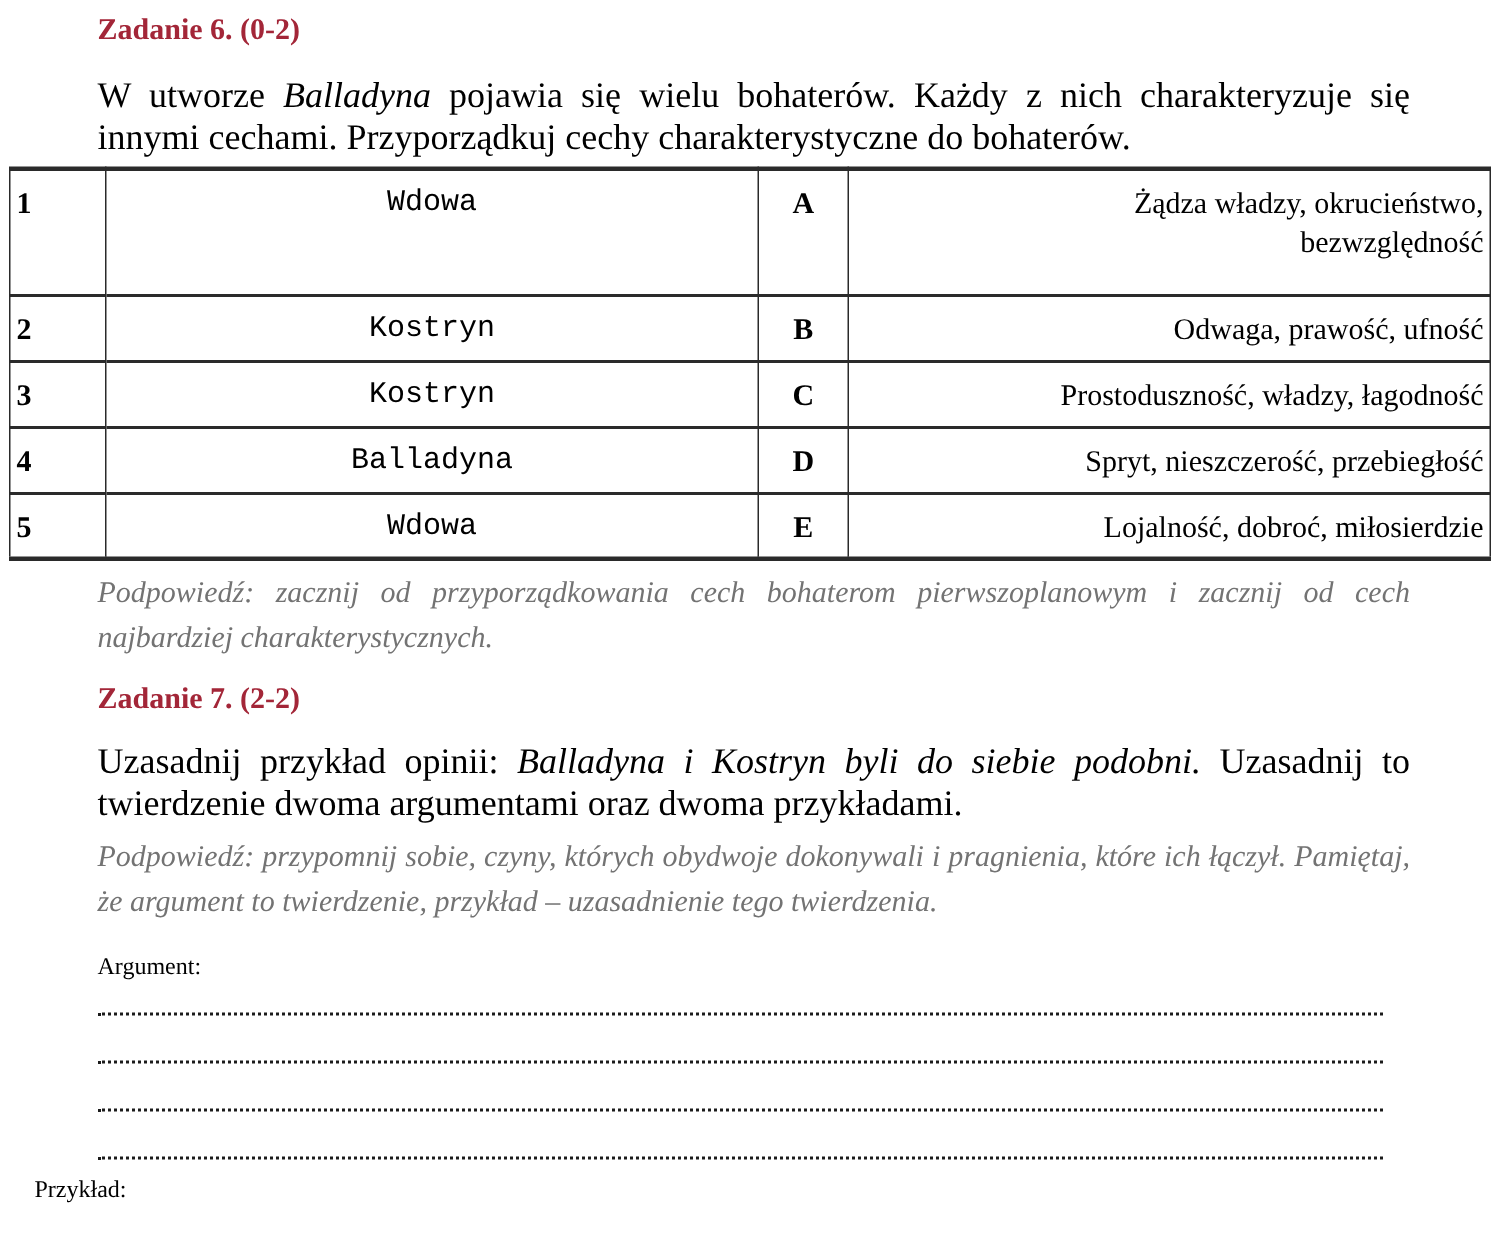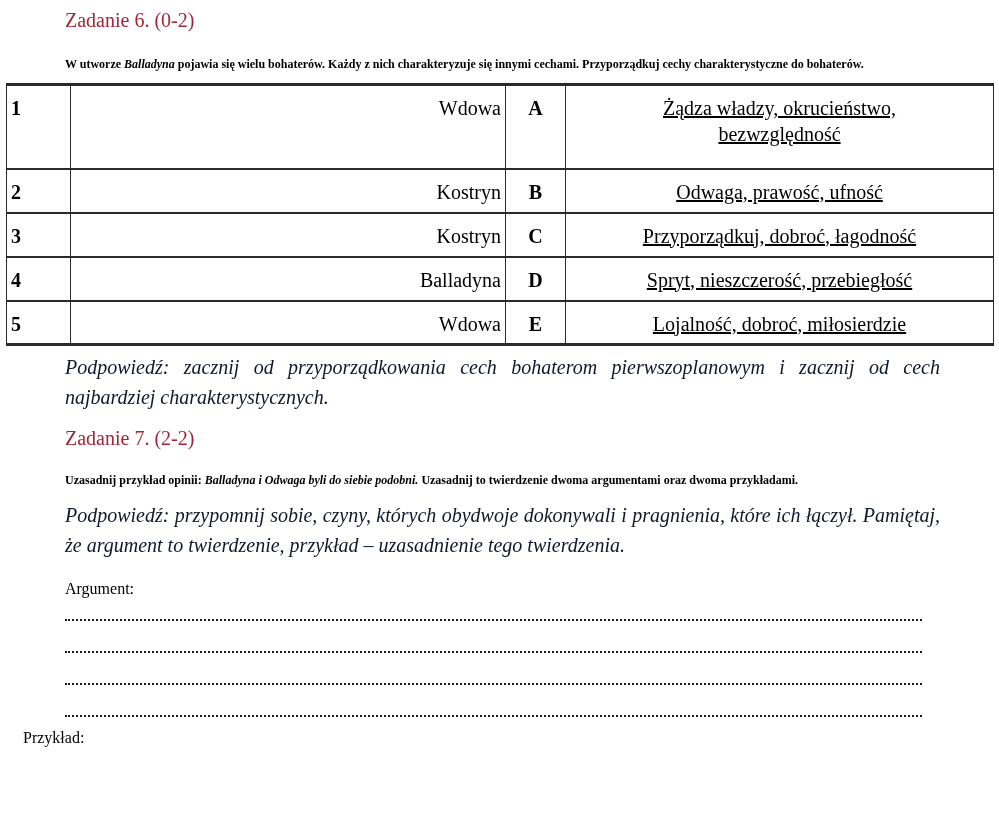--- a/index.html
+++ b/index.html
@@ -5,36 +5,36 @@
   html, body { margin: 0; padding: 0; }
   body {
     width: 999px; height: 823px;
     background: #ffffff;
     color: #000000;
     font-family: "Liberation Serif", "DejaVu Serif", serif;
     overflow: hidden;
   }
   .heading {
     color: #a32638;
-    font-weight: normal;
+    font-weight: bold;
     font-size: 20px;
     line-height: 24px;
     margin: 8px 59px 0 65px;
   }
   .heading.t7 { margin-top: 14px; }
   .para {
-    font-weight: bold;
-    font-size: 12px;
+    font-weight: normal;
+    font-size: 24px;
     line-height: 28px;
     text-align: justify;
     margin: 18px 59px 0 65px;
   }
   .para.t7 { margin-top: 16px; }
   .hint {
-    color: #0f172a;
+    color: #737373;
     font-style: italic;
     font-size: 20px;
     line-height: 30px;
     text-align: justify;
     margin: 6px 59px 0 65px;
   }
   .hint.t7 { }
   table.match {
     border-collapse: collapse;
     table-layout: fixed;
@@ -53,23 +53,23 @@
     border-top: 2px solid #2a2a2a;
     border-bottom: 2px solid #2a2a2a;
     vertical-align: top;
     padding: 9px 4px 0 4px;
     font-size: 20px;
     line-height: 26px;
   }
   table.match tr { height: 44px; }
   table.match tr:first-child { height: 84px; }
   td.cell-num    { font-weight: bold; text-align: left; padding-left: 13px; }
-  td.cell-name   { text-align: right; }
+  td.cell-name   { text-align: center; font-family: Liberation Mono, monospace; }
   td.cell-letter { font-weight: bold; text-align: center; }
-  td.cell-trait  { text-align: center; white-space: pre-line; text-decoration: underline; }
+  td.cell-trait  { text-align: right; white-space: pre-line; }
   .label {
     font-size: 16px;
     line-height: 26px;
     margin: 16px 59px 0 65px;
   }
   .label.przyklad { margin-top: 8px; margin-left: 23px; }
   .answer-lines { margin: 0 0 0 65px; width: 857px; }
   .answer-line {
     height: 30px;
     border-bottom: 2px dotted #1b1b1b;
@@ -101,42 +101,42 @@
       <tr>
         <td class="cell-num">2</td>
         <td class="cell-name">Kostryn</td>
         <td class="cell-letter">B</td>
         <td class="cell-trait">Odwaga, prawość, ufność</td>
       </tr>
       <tr>
         <td class="cell-num">3</td>
         <td class="cell-name">Kostryn</td>
         <td class="cell-letter">C</td>
-        <td class="cell-trait">Przyporządkuj, dobroć, łagodność</td>
+        <td class="cell-trait">Prostoduszność, władzy, łagodność</td>
       </tr>
       <tr>
         <td class="cell-num">4</td>
         <td class="cell-name">Balladyna</td>
         <td class="cell-letter">D</td>
         <td class="cell-trait">Spryt, nieszczerość, przebiegłość</td>
       </tr>
       <tr>
         <td class="cell-num">5</td>
         <td class="cell-name">Wdowa</td>
         <td class="cell-letter">E</td>
         <td class="cell-trait">Lojalność, dobroć, miłosierdzie</td>
       </tr>
     </tbody>
 </table>
 
 <p class="hint">Podpowiedź: zacznij od przyporządkowania cech bohaterom pierwszoplanowym i zacznij od cech najbardziej charakterystycznych.</p>
 
 <div class="heading t7">Zadanie 7. (2-2)</div>
 
-<p class="para t7"><span>Uzasadnij przykład opinii: </span><i>Balladyna i Odwaga byli do siebie podobni.</i><span> Uzasadnij to twierdzenie dwoma argumentami oraz dwoma przykładami.</span></p>
+<p class="para t7"><span>Uzasadnij przykład opinii: </span><i>Balladyna i Kostryn byli do siebie podobni.</i><span> Uzasadnij to twierdzenie dwoma argumentami oraz dwoma przykładami.</span></p>
 
 <p class="hint t7">Podpowiedź: przypomnij sobie, czyny, których obydwoje dokonywali i pragnienia, które ich łączył. Pamiętaj, że argument to twierdzenie, przykład – uzasadnienie tego twierdzenia.</p>
 
 <div class="label">Argument:</div>
 
 <div class="answer-lines">
     <div class="answer-line"></div>
     <div class="answer-line"></div>
     <div class="answer-line"></div>
     <div class="answer-line"></div>

